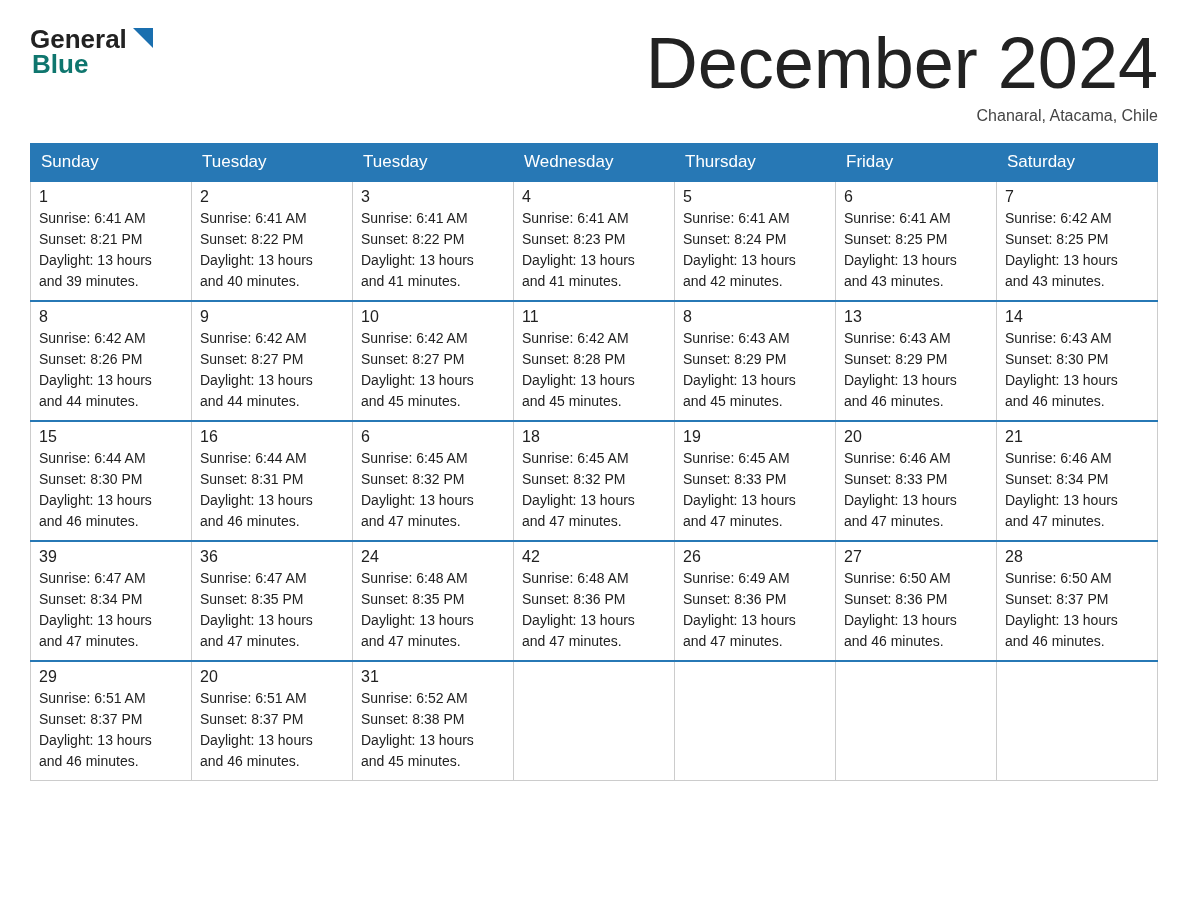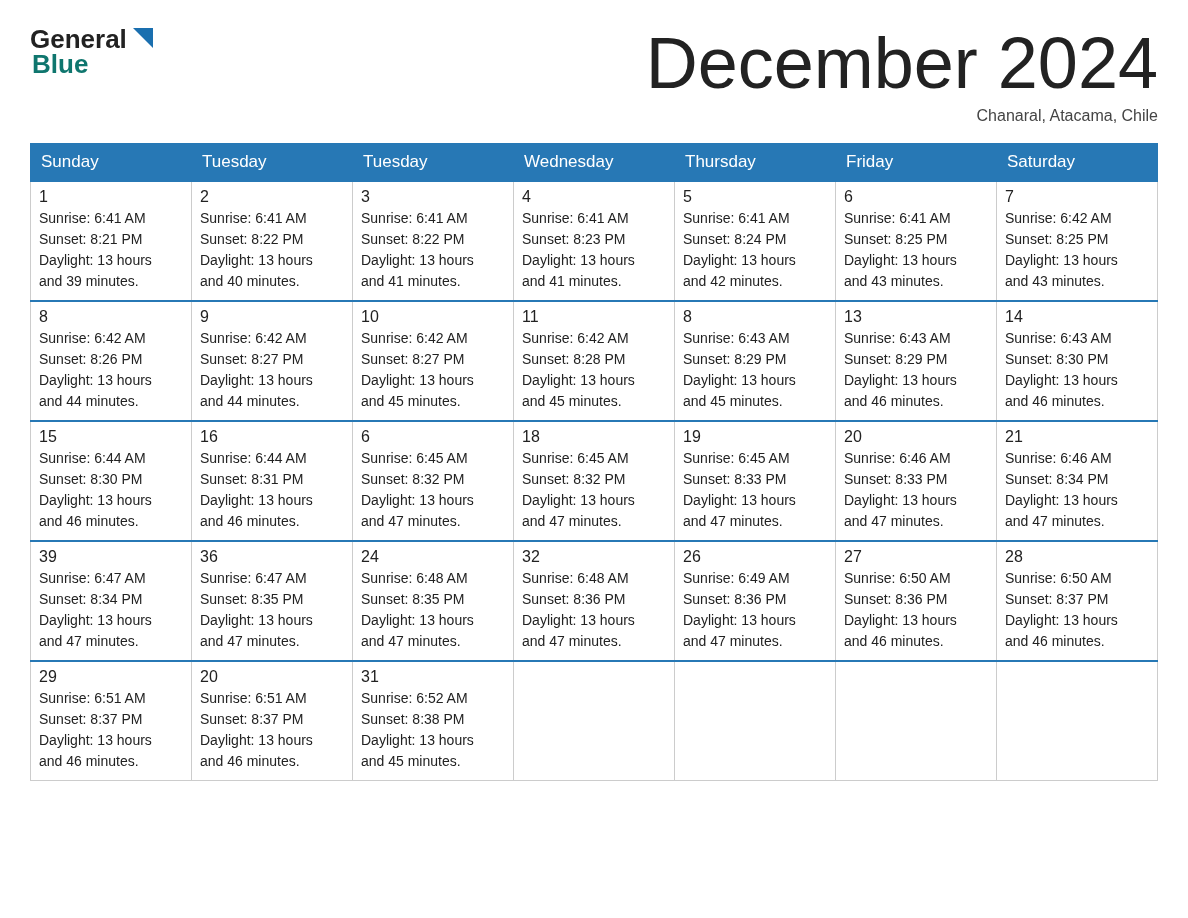--- a/index.html
+++ b/index.html
@@ -241,21 +241,21 @@
           </td>
           <td>
             <span class="day-number">36</span>
             <div class="day-info">Sunrise: 6:47 AM<br>Sunset: 8:35 PM<br>Daylight: 13 hours<br>and 47 minutes.</div>
           </td>
           <td>
             <span class="day-number">24</span>
             <div class="day-info">Sunrise: 6:48 AM<br>Sunset: 8:35 PM<br>Daylight: 13 hours<br>and 47 minutes.</div>
           </td>
           <td>
-            <span class="day-number">32</span>
+            <span class="day-number">42</span>
             <div class="day-info">Sunrise: 6:48 AM<br>Sunset: 8:36 PM<br>Daylight: 13 hours<br>and 47 minutes.</div>
           </td>
           <td>
             <span class="day-number">26</span>
             <div class="day-info">Sunrise: 6:49 AM<br>Sunset: 8:36 PM<br>Daylight: 13 hours<br>and 47 minutes.</div>
           </td>
           <td>
             <span class="day-number">27</span>
             <div class="day-info">Sunrise: 6:50 AM<br>Sunset: 8:36 PM<br>Daylight: 13 hours<br>and 46 minutes.</div>
           </td>

